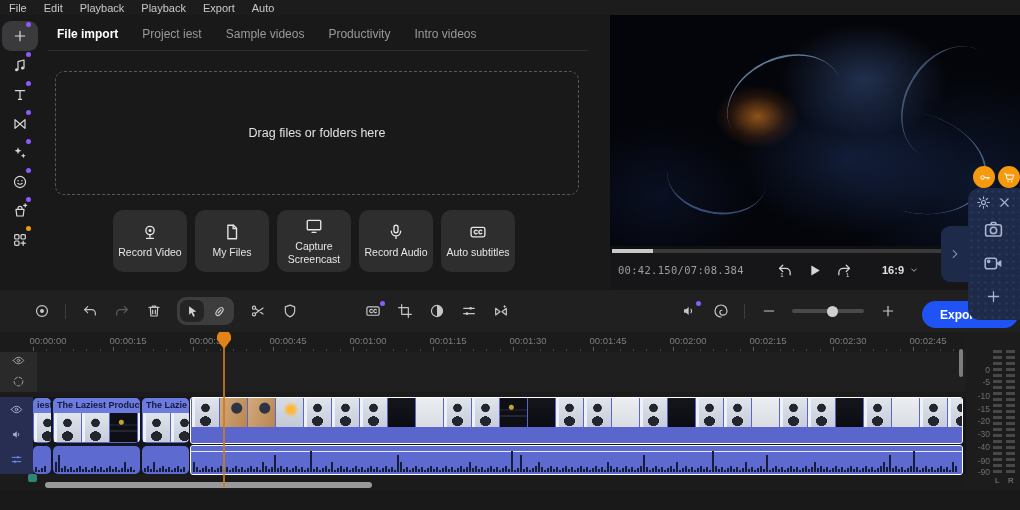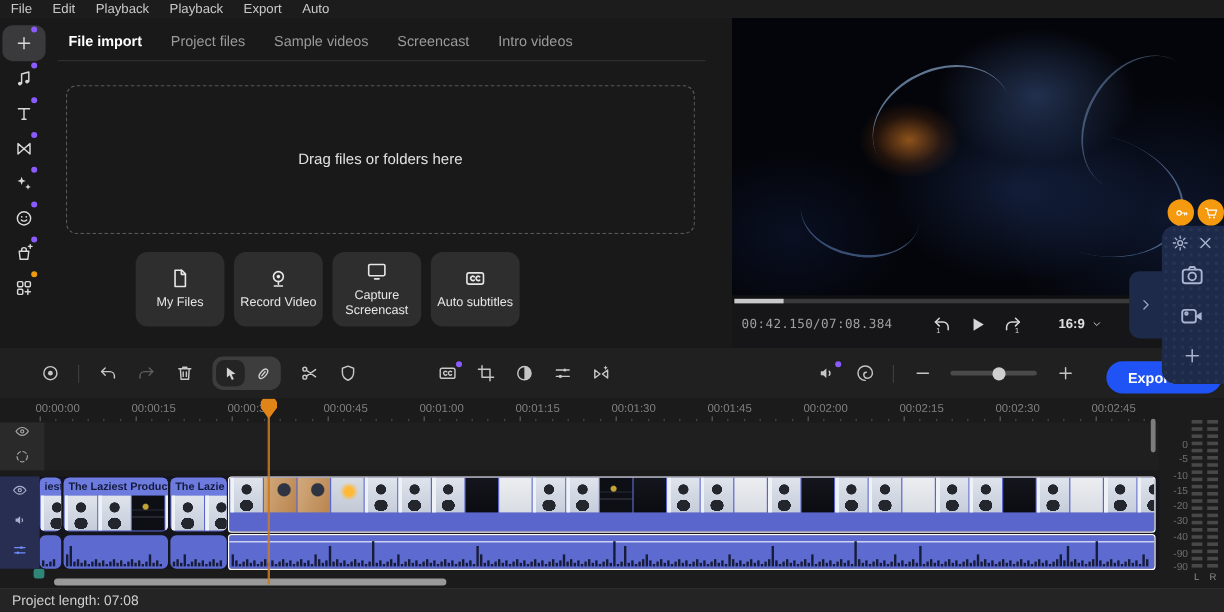--- a/index.html
+++ b/index.html
@@ -194,57 +194,66 @@
             <path d="M16.8 13.5V20M13.5 16.8H20"></path>
           </svg>
         </div>
         <div class="badge orange"></div>
       </div>
     </div>
 
   <div class="import">
     <div class="tabs" id="tabs">
         <div class="tab active">File import</div>
-        <div class="tab">Project files</div>
+        <div class="tab">Project iest</div>
         <div class="tab">Sample videos</div>
-        <div class="tab">Screencast</div>
+        <div class="tab">Productivity</div>
         <div class="tab">Intro videos</div>
       </div>
     <div class="tabs-divider"></div>
     <div class="dropzone">
       <div class="drop-text">Drag files or folders here</div>
     </div>
     <div class="actions" id="actions">
         <div class="action-btn">
           <div class="ic ic18">
             <svg viewBox="0 0 24 24" fill="none" stroke="currentColor" stroke-width="1.8" stroke-linecap="round" stroke-linejoin="round">
-              <path d="M6.5 3h7.5l4 4v14H6.5z"></path>
-              <path d="M13.5 3v4.5H18"></path>
-            </svg>
-          </div>
-          <div class="action-label">My Files</div>
-        </div>
-        <div class="action-btn">
-          <div class="ic ic18">
-            <svg viewBox="0 0 24 24" fill="none" stroke="currentColor" stroke-width="1.8" stroke-linecap="round" stroke-linejoin="round">
               <circle cx="12" cy="10" r="5.5"></circle>
               <circle cx="12" cy="10" r="2" fill="currentColor" stroke="none"></circle>
               <path d="M12 15.5v3M7.5 20.5h9"></path>
             </svg>
           </div>
           <div class="action-label">Record Video</div>
         </div>
         <div class="action-btn">
           <div class="ic ic18">
             <svg viewBox="0 0 24 24" fill="none" stroke="currentColor" stroke-width="1.8" stroke-linecap="round" stroke-linejoin="round">
+              <path d="M6.5 3h7.5l4 4v14H6.5z"></path>
+              <path d="M13.5 3v4.5H18"></path>
+            </svg>
+          </div>
+          <div class="action-label">My Files</div>
+        </div>
+        <div class="action-btn">
+          <div class="ic ic18">
+            <svg viewBox="0 0 24 24" fill="none" stroke="currentColor" stroke-width="1.8" stroke-linecap="round" stroke-linejoin="round">
               <rect x="3" y="4.5" width="18" height="12.5" rx="1.5"></rect>
               <path d="M9.5 20.5h5"></path>
             </svg>
           </div>
           <div class="action-label">Capture Screencast</div>
+        </div>
+        <div class="action-btn">
+          <div class="ic ic18">
+            <svg viewBox="0 0 24 24" fill="none" stroke="currentColor" stroke-width="1.8" stroke-linecap="round" stroke-linejoin="round">
+              <rect x="9.3" y="3" width="5.4" height="10" rx="2.7"></rect>
+              <path d="M5.8 11a6.2 6.2 0 0012.4 0M12 17.2v3.3"></path>
+            </svg>
+          </div>
+          <div class="action-label">Record Audio</div>
         </div>
         <div class="action-btn">
           <div class="ic ic18">
             <svg viewBox="0 0 24 24" fill="none" stroke="currentColor" stroke-width="1.8" stroke-linecap="round" stroke-linejoin="round">
               <rect x="2.8" y="5.8" width="18.4" height="12.6" rx="2.4"></rect>
               <path d="M11 10.2a2.4 2.4 0 100 3.6M17 10.2a2.4 2.4 0 100 3.6"></path>
             </svg>
           </div>
           <div class="action-label">Auto subtitles</div>
         </div>
@@ -1046,16 +1055,13 @@
         <div class="m-seg" style="left: 40px; top: 120px;"></div>
         <div class="m-seg" style="left: 40px; top: 126px;"></div>
         <div class="m-seg" style="left: 40px; top: 132px;"></div>
         <div class="m-seg" style="left: 40px; top: 138px;"></div>
         <div class="m-ch" style="left: 42px;">R</div>
       </div>
     <div class="playhead-line" id="phline" style="left: 223px;"></div>
     <div class="playhead-head" id="phhead" style="left: 217px;"></div>
   </div>
 
-  <div class="statusbar">
-    <span>Project length: 07:08</span>
-  </div>
 </div>
 
 </body></html>

